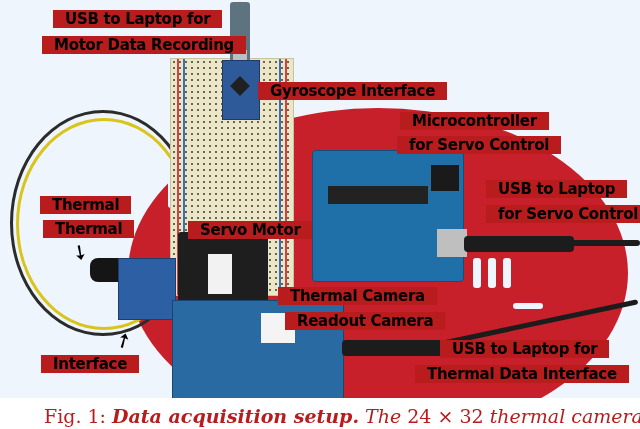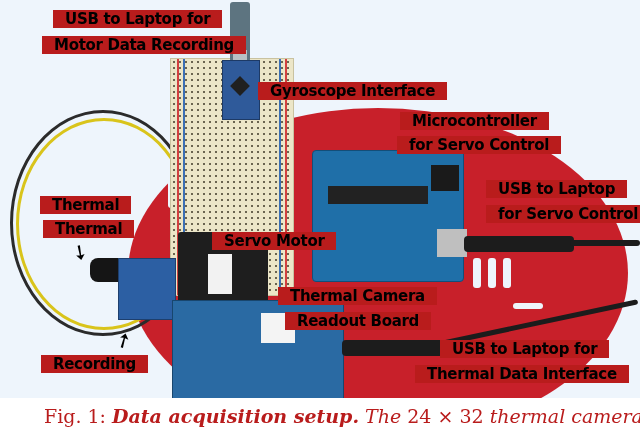--- a/index.html
+++ b/index.html
@@ -87,24 +87,24 @@
   <div class="label" style="left:53px;top:10px;">USB to Laptop for</div>
   <div class="label" style="left:42px;top:36px;">Motor Data Recording</div>
   <div class="label" style="left:400px;top:112px;">Microcontroller</div>
   <div class="label" style="left:258px;top:82px;">Gyroscope Interface</div>
   <div class="label" style="left:397px;top:136px;">for Servo Control</div>
   <div class="label" style="left:486px;top:180px;">USB to Laptop</div>
   <div class="label" style="left:486px;top:205px;">for Servo Control</div>
   <div class="label" style="left:40px;top:196px;">Thermal</div>
   <div class="label" style="left:43px;top:220px;">Thermal</div>
   <div class="arrow" style="left:72px;top:242px;transform:rotate(35deg);">➘</div>
-  <div class="label" style="left:188px;top:232px;margin-left:24px;">Servo Motor</div>
+  <div class="label" style="left:188px;top:221px;">Servo Motor</div>
   <div class="label" style="left:278px;top:287px;">Thermal Camera</div>
-  <div class="label" style="left:285px;top:312px;">Readout Board</div>
+  <div class="label" style="left:285px;top:312px;">Readout Camera</div>
   <div class="arrow" style="left:115px;top:330px;transform:rotate(-30deg);">➚</div>
-  <div class="label" style="left:41px;top:355px;">Recording</div>
+  <div class="label" style="left:41px;top:355px;">Interface</div>
   <div class="label" style="left:440px;top:340px;">USB to Laptop for</div>
   <div class="label" style="left:415px;top:365px;">Thermal Data Interface</div>
 </div>
 
 <div class="caption">
   <span>Fig. 1: </span><span class="bi">Data acquisition setup.</span><span class="it"> The </span><span>24 × 32</span><span class="it"> thermal camera</span>
 </div>
 
 </body></html>

